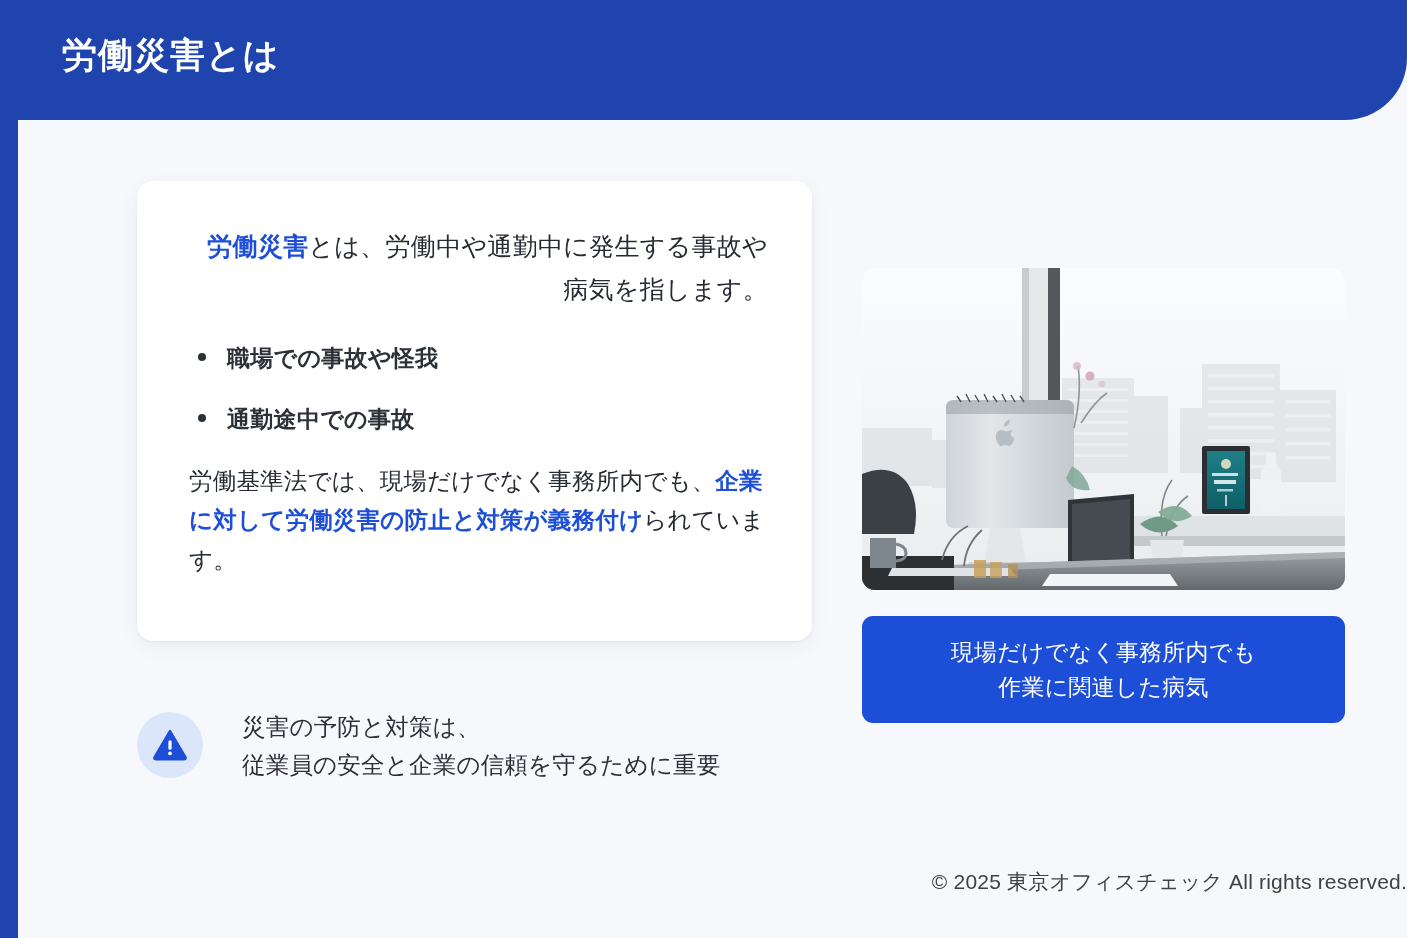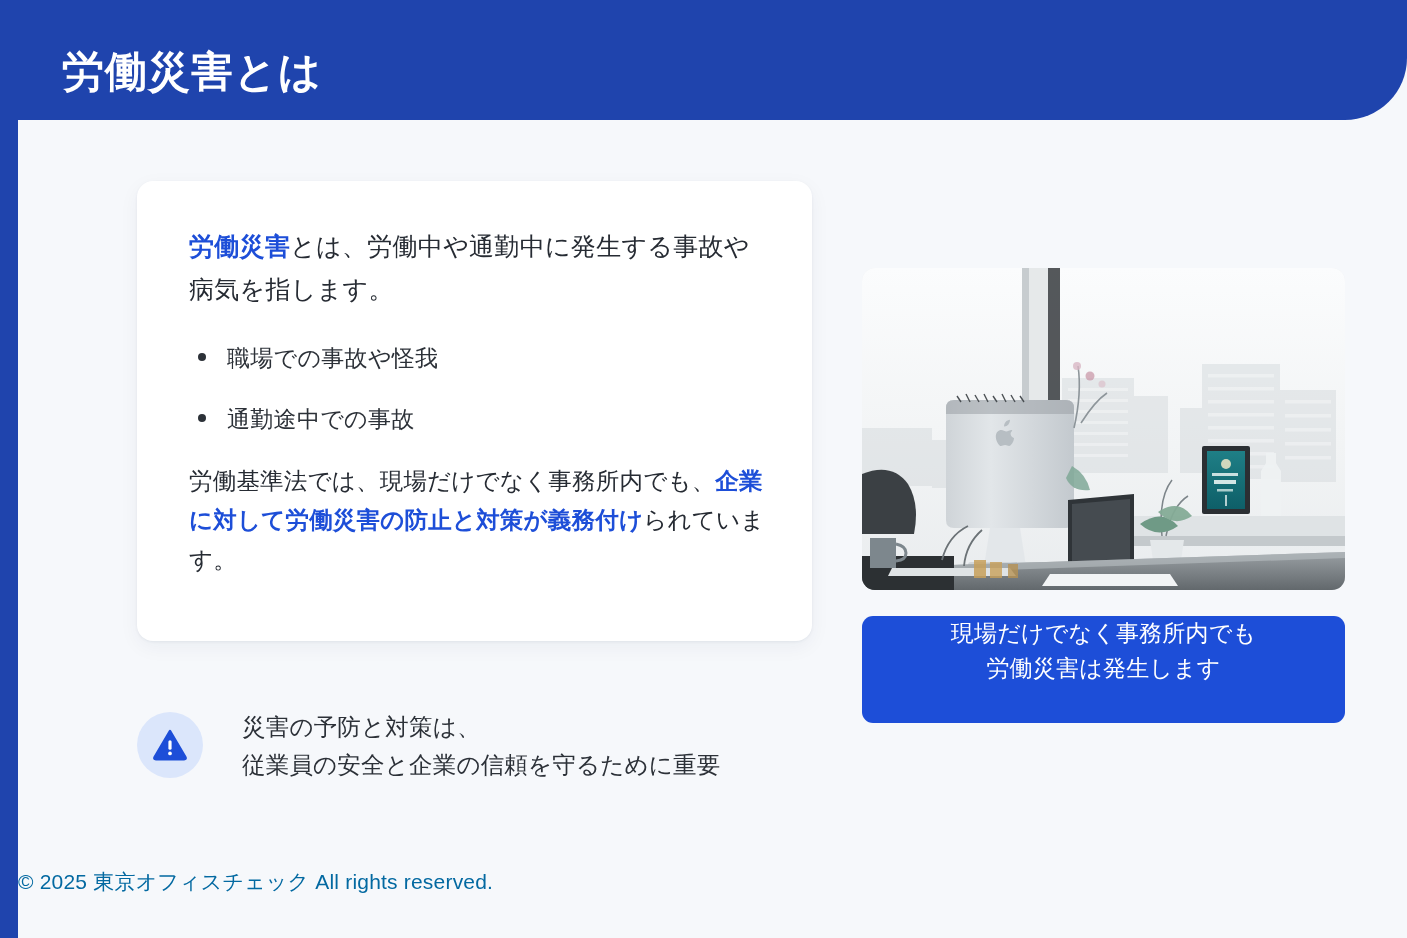--- a/index.html
+++ b/index.html
@@ -23,26 +23,25 @@
   }
   
   #header{
     position:absolute; left:0; top:0; width:1407px; height:120px;
     background:#1f44ad;
     border-bottom-right-radius:62px;
   }
   #header-title{
     position:absolute; left:62px; top:36px;
     color:#ffffff;
-    font-size:42px;
+    font-size:35px;
     font-weight:bold;
     letter-spacing:1px;
     line-height:1.1;
     white-space:nowrap;
-    margin-top:13px;
   }
 
   
   #content{
     position:absolute; left:18px; top:120px; width:1389px; height:818px;
     background:#f6f8fb;
   }
 
   
   #info-card{
@@ -50,35 +49,37 @@
     background:#ffffff;
     border-radius:16px;
     box-shadow:0 1px 3px rgba(20,30,70,.06), 0 6px 20px rgba(20,30,70,.05);
     padding:44px 44px 0 52px;
   }
   .lead{
     font-size:25px;
     line-height:1.72;
     color:#262b33;
     letter-spacing:.3px;
+    text-align:right;
   }
   .accent{ color:#1d4ed8; font-weight:bold; }
 
   #bullet-list{
     list-style:none;
     margin:30px 0 26px 0;
   }
   #bullet-list li{
     position:relative;
     font-size:23px;
     line-height:1.5;
     color:#2c3138;
     padding-left:38px;
     margin-bottom:26px;
     letter-spacing:.3px;
+    font-weight:bold;
   }
   #bullet-list li:last-child{margin-bottom:0;}
   #bullet-list li .dot{
     position:absolute; left:9px; top:12px;
     width:8px;height:8px;border-radius:50%;
     background:#2c3138;
   }
   .para{
     font-size:23.5px;
     line-height:1.68;
@@ -112,33 +113,33 @@
     overflow:hidden;
     background:#eceef0;
   }
   #photo svg{display:block;width:483px;height:322px;}
 
   #photo-caption{
     position:absolute; left:844px; top:496px; width:483px; height:107px;
     background:#1d4ed8;
     border-radius:11px;
     color:#fff;
-    display:flex;flex-direction:column;align-items:center;justify-content:flex-start;
+    display:flex;flex-direction:column;align-items:center;justify-content:center;
     font-size:23px;
     line-height:1.52;
     letter-spacing:.2px;
     text-align:center;
   }
 
   
   #footer{
     position:absolute; left:0; top:748px; width:1389px;
-    text-align:left;
+    text-align:right;
     font-size:21px;
-    color:#0369a1;
+    color:#404040;
     letter-spacing:.2px;
   }
 </style>
 </head>
 <body>
 
 <div id="page">
 
   <div id="left-rail"></div>
 
@@ -316,21 +317,21 @@
         </g>
 
         <rect x="112" y="292" width="12" height="18" fill="#c8a05a" opacity=".85"></rect>
         <rect x="128" y="294" width="12" height="16" fill="#c8a05a" opacity=".8"></rect>
         <rect x="146" y="296" width="10" height="14" fill="#b59152" opacity=".8"></rect>
       </svg>
     </div>
 
     <div id="photo-caption">
       <div>現場だけでなく事務所内でも</div>
-      <div>労働災害は発生します</div>
+      <div>作業に関連した病気</div>
     </div>
 
     <div id="footer">
       <span>© 2025 東京オフィスチェック All rights reserved.</span>
     </div>
 
   </div>
 </div>
 
 </body></html>

